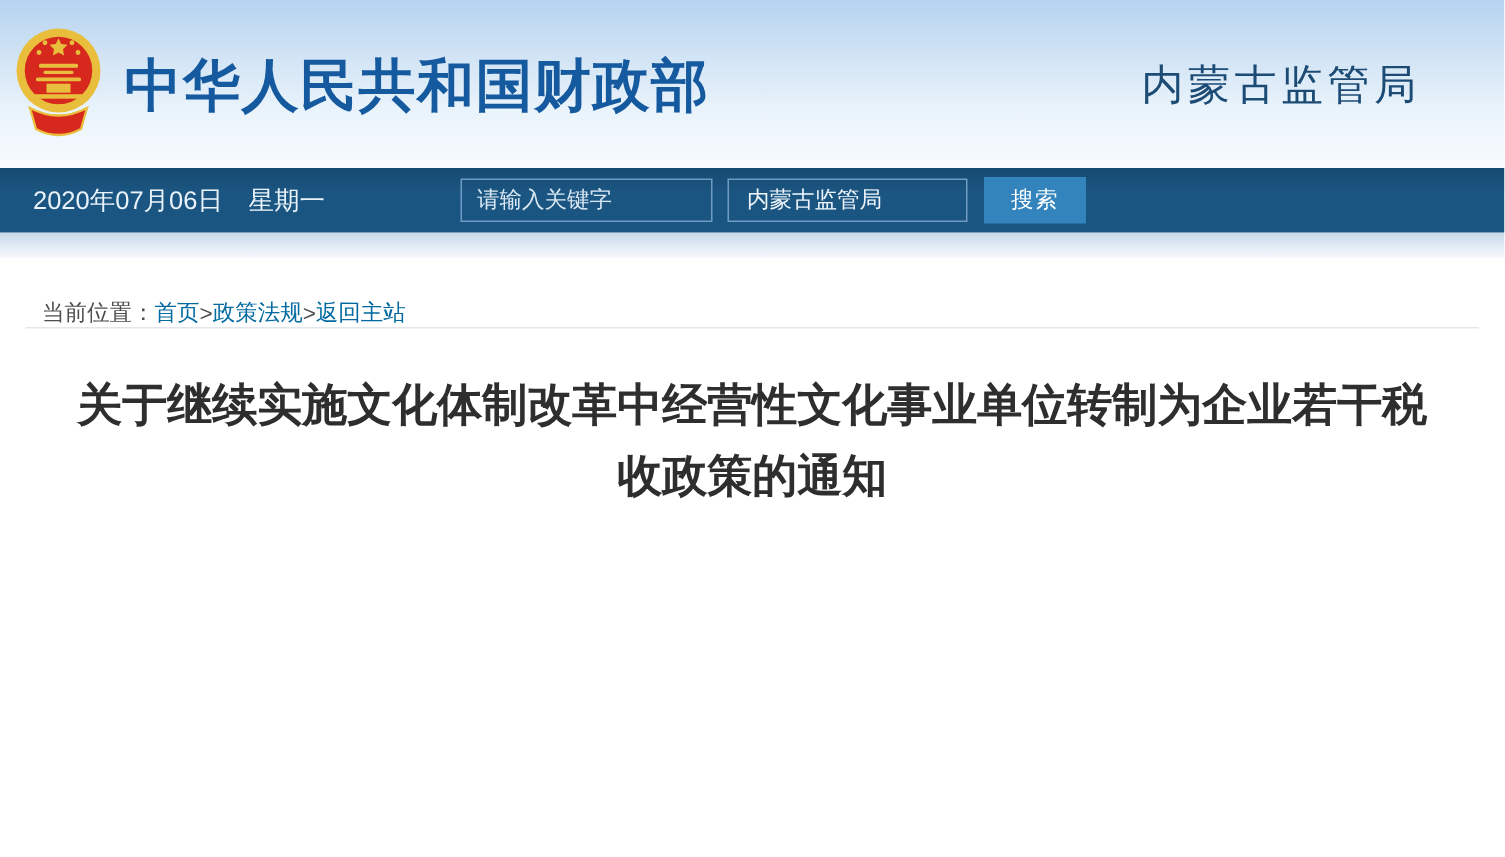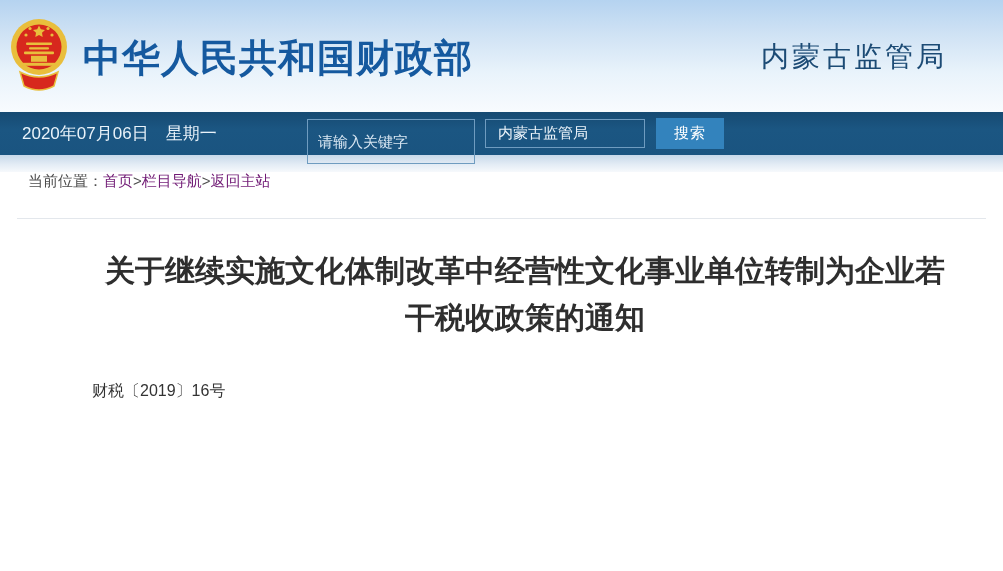--- a/index.html
+++ b/index.html
@@ -20,21 +20,21 @@
                  font-size:28px; letter-spacing:3px; font-weight:500; }
 
   
   .topbar {
     position:relative; height:43px;
     background:linear-gradient(180deg,#164a72 0%,#1b5682 40%,#1a5480 100%);
   }
   .nav-date { position:absolute; left:22px; top:0; line-height:43px;
               color:#eaf3fa; font-size:17px; }
   .search-input {
-    position:absolute; left:307px; top:7px; width:168px; height:45px;
+    position:absolute; left:307px; top:7px; width:168px; height:29px;
     background:transparent; border:1px solid #6f9cc0; color:#eef5fb;
     font-size:15px; padding:0 10px; outline:none;
     font-family:"Liberation Sans", sans-serif;
   }
   .search-input::placeholder { color:#d9e7f3; opacity:1; }
   .site-select {
     position:absolute; left:485px; top:7px; width:160px; height:29px;
     border:1px solid #6f9cc0; display:flex; align-items:center;
     padding:0 12px; color:#eef5fb; font-size:15px; cursor:pointer;
   }
@@ -43,28 +43,28 @@
     background:#3383bd; border:none; color:#ffffff; font-size:15px;
     cursor:pointer; font-family:"Liberation Sans", sans-serif; letter-spacing:1px;
   }
   .home-link { position:absolute; right:18px; top:0; line-height:43px;
                color:#8fb9da; font-size:16px; text-decoration:none; cursor:pointer; }
 
   
   .substrip { height:17px; background:linear-gradient(180deg,#c7d8e9 0%,#e3ecf5 55%,#f6f9fc 100%); }
 
   
-  .breadcrumb-row { height:46px; display:flex; align-items:flex-start;
+  .breadcrumb-row { height:46px; display:flex; align-items:flex-end;
                     padding-left:28px; background:#fff;
                     color:#4d4d4d; font-size:15px; }
-  .breadcrumb-row a { color:#701a75; text-decoration:none; cursor:pointer; }
+  .breadcrumb-row a { color:#0369a1; text-decoration:none; cursor:pointer; }
   .divider { border-bottom:1px solid #e3e7ec; margin:0 17px; }
 
   
-  .article { color:#333;padding-left:47px; }
+  .article { color:#333; }
   .article-title { margin:28px 45px 0; text-align:center; color:#2e2e2e;
                    font-size:30px; line-height:47px; font-weight:bold; word-break:break-all; }
   .doc-number { margin:36px 45px 0; font-size:16px; line-height:27px; }
   .para { margin:12px 45px 0; font-size:16px; line-height:27px;
           text-align:justify; word-break:break-all; }
   .para.indent { text-indent:2em; }
 </style>
 </head>
 <body>
 
@@ -104,24 +104,23 @@
     </div>
     <button class="search-btn">搜索</button>
   </nav>
 
   <div class="substrip"></div>
 
   <div class="breadcrumb-row">
     <span>当前位置：</span>
     <a>首页</a>
     <span>&gt;</span>
-    <a>栏目导航</a>
+    <a>政策法规</a>
     <span>&gt;</span>
     <a>返回主站</a>
   </div>
   <div class="divider"></div>
 
   <main class="article">
     <h1 class="article-title">关于继续实施文化体制改革中经营性文化事业单位转制为企业若干税收政策的通知</h1>
-    <p class="doc-number">财税〔2019〕16号</p>
   </main>
 
 </div>
 
 </body></html>

